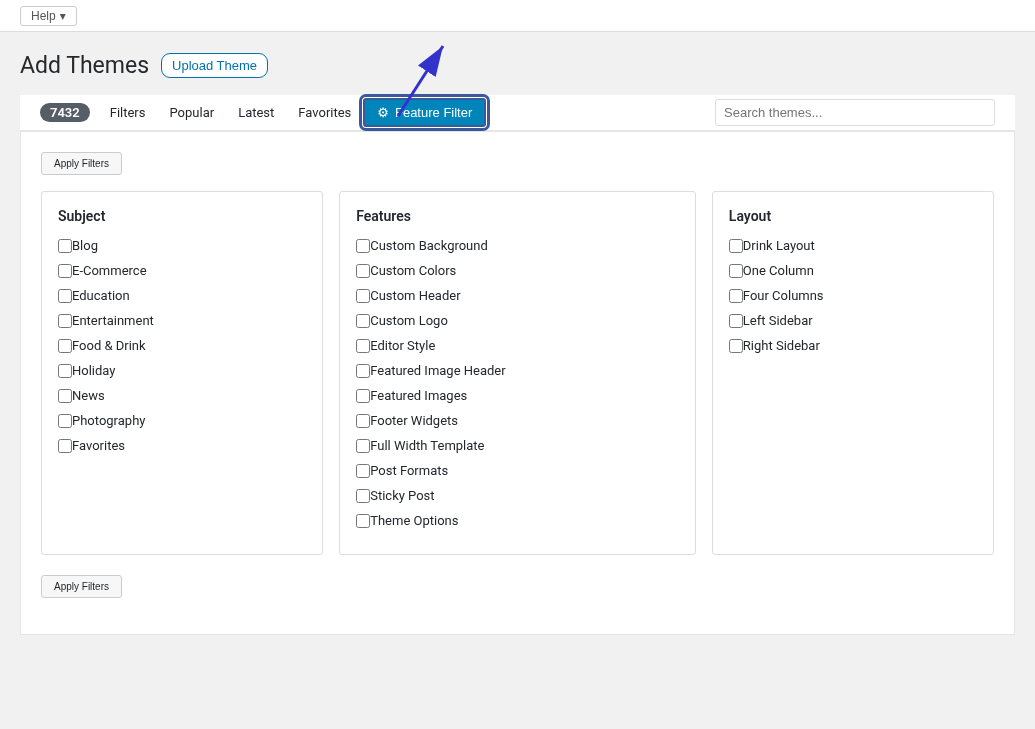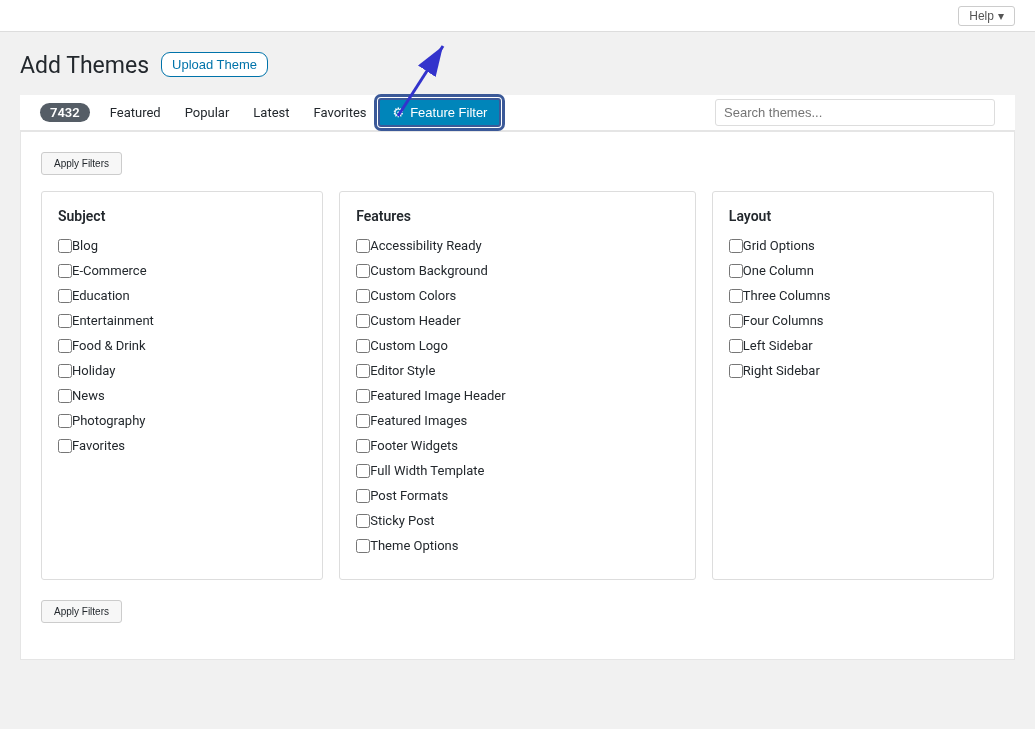--- a/index.html
+++ b/index.html
@@ -8,41 +8,41 @@
       font-size: 13px;
       background: #f1f1f1;
       color: #23282d;
     }
     .top-bar {
       background: #fff;
       border-bottom: 1px solid #ddd;
       padding: 4px 20px;
       display: flex;
       align-items: center;
-      justify-content: flex-end;
+      justify-content: flex-start;
       height: 32px;
     }
     .help-btn {
       background: none;
       border: 1px solid #ccc;
       border-radius: 3px;
       padding: 2px 10px;
       font-size: 12px;
       cursor: pointer;
       display: flex;
       align-items: center;
       gap: 4px;
       color: #555;
     }
     .main-content {
       padding: 20px 20px 20px 20px;
     }
     .page-header {
       display: flex;
-      align-items: flex-start;
+      align-items: center;
       gap: 12px;
       margin-bottom: 16px;
     }
     .page-title {
       font-size: 23px;
       font-weight: 400;
       color: #23282d;
     }
     .upload-theme-btn {
       background: #fff;
@@ -182,21 +182,21 @@
 
   <div class="main-content">
 
     <div class="page-header">
       <h1 class="page-title">Add Themes</h1>
       <button class="upload-theme-btn">Upload Theme</button>
     </div>
 
     <div class="nav-section">
       <span class="nav-count">7432</span>
-      <a class="nav-tab">Featured</a>
+      <a class="nav-tab">Filters</a>
       <a class="nav-tab">Popular</a>
       <a class="nav-tab">Latest</a>
       <a class="nav-tab">Favorites</a>
       <button class="feature-filter-btn">
         <span>⚙</span>
         <span>Feature Filter</span>
       </button>
       <input class="search-box" type="text" placeholder="Search themes..." style="">
     </div>
 
@@ -251,24 +251,20 @@
           <div class="checkbox-item">
               <input type="checkbox" style="">
               <label>Favorites</label>
             </div>
         </div>
 
         <div class="filter-col filter-col-wide">
           <h3>Features</h3>
           <div class="checkbox-item">
               <input type="checkbox" style="">
-              <label>Accessibility Ready</label>
-            </div>
-          <div class="checkbox-item">
-              <input type="checkbox" style="">
               <label>Custom Background</label>
             </div>
           <div class="checkbox-item">
               <input type="checkbox" style="">
               <label>Custom Colors</label>
             </div>
           <div class="checkbox-item">
               <input type="checkbox" style="">
               <label>Custom Header</label>
             </div>
@@ -307,29 +303,25 @@
           <div class="checkbox-item">
               <input type="checkbox" style="">
               <label>Theme Options</label>
             </div>
         </div>
 
         <div class="filter-col">
           <h3>Layout</h3>
           <div class="checkbox-item">
               <input type="checkbox" style="">
-              <label>Grid Options</label>
+              <label>Drink Layout</label>
             </div>
           <div class="checkbox-item">
               <input type="checkbox" style="">
               <label>One Column</label>
-            </div>
-          <div class="checkbox-item">
-              <input type="checkbox" style="">
-              <label>Three Columns</label>
             </div>
           <div class="checkbox-item">
               <input type="checkbox" style="">
               <label>Four Columns</label>
             </div>
           <div class="checkbox-item">
               <input type="checkbox" style="">
               <label>Left Sidebar</label>
             </div>
           <div class="checkbox-item">

